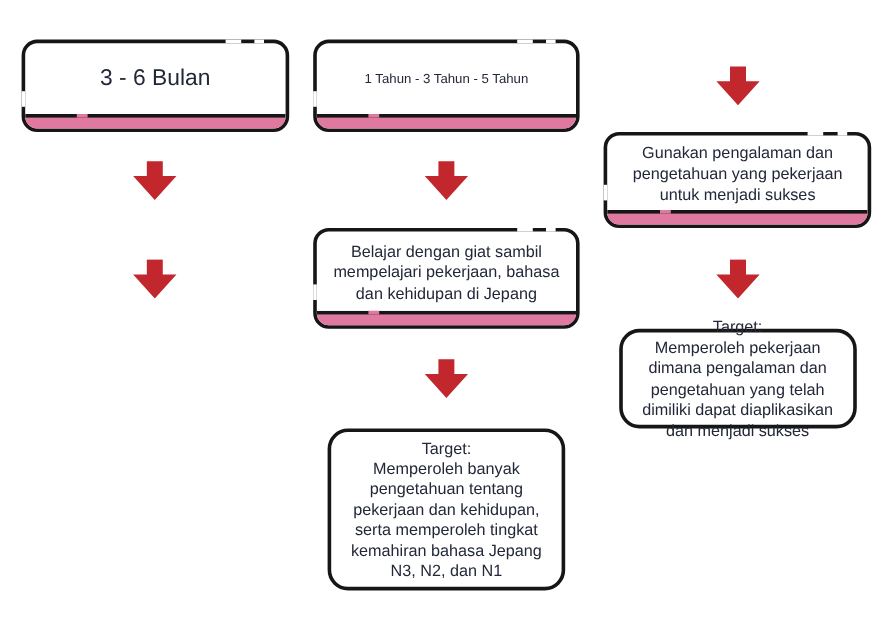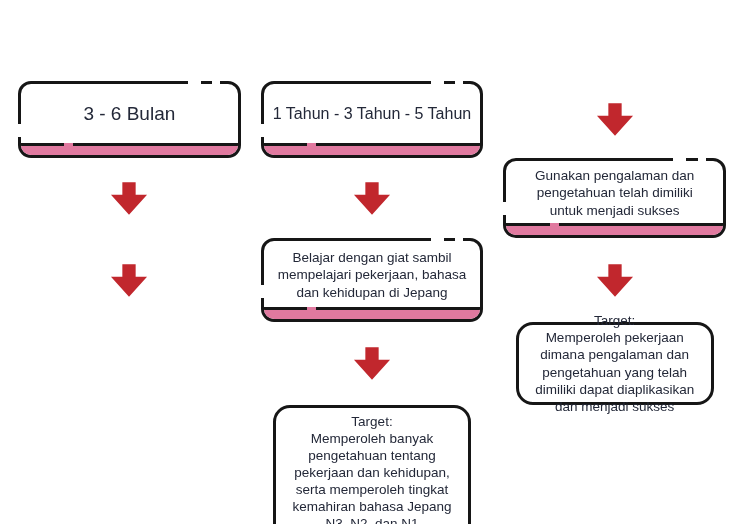--- a/index.html
+++ b/index.html
@@ -2,21 +2,21 @@
 <html style="--border: #161616; --stripe: #e0799f; --arrow: #c1272d; --text: #232838;"><head>
 <meta charset="utf-8">
 <style>
   html,body{margin:0;padding:0;background:#ffffff;}
   .canvas{
     width:744px;height:524px;box-sizing:border-box;
     background:#ffffff;display:flex;gap:20px;
     padding:33px 18px 0 18px;
     font-family:"Liberation Sans", sans-serif;
   }
-  .col{display:grid;grid-template-rows:77px 80px 84px 83px 135px;width:224px;margin-top:48px;}
+  .col{display:grid;grid-template-rows:77px 80px 84px 83px 135px;width:224px;}
   .cell{display:flex;align-items:center;justify-content:center;}
 
   
   .sbox{
     position:relative;width:100%;height:100%;box-sizing:border-box;
     border:3px solid var(--border);border-radius:13px;background:#fff;
     display:flex;align-items:center;justify-content:center;
   }
   
   .sbox::before{content:"";position:absolute;top:-3px;right:17%;width:13px;height:3px;background:#fff;}
@@ -35,21 +35,21 @@
     border:3.5px solid var(--border);border-radius:17px;background:#fff;
     display:flex;align-items:center;justify-content:center;
   }
 
   .txt{
     white-space:pre-line;text-align:center;color:var(--text);
     line-height:1.27;font-size:13.5px;padding:2px 6px;
   }
   .sbox .txt{padding:2px 6px 12px 6px;}
   .phase .txt{font-size:19px;}
-  .col:nth-child(2) .phase .txt{font-size:16px;}
+  .col:nth-child(2) .phase .txt{font-size:11px;}
 
   .arrow{width:38px;height:33px;display:block;}
   .arrow path{fill:var(--arrow);}
 </style>
 </head>
 <body>
 
 <div class="canvas">
 
   <div class="col">
@@ -106,21 +106,21 @@
 
   <div class="col">
     <div class="cell">
       <svg class="arrow" viewBox="0 0 40 34">
           <path d="M13 0 H27 V13 H39 L20 34 L1 13 H13 Z"></path>
         </svg>
     </div>
     <div class="sbox activity">
       <span class="gapL"></span>
       <div class="txt">Gunakan pengalaman dan
-pengetahuan telah dimiliki
+pengetahuan yang pekerjaan
 untuk menjadi sukses</div>
       <div class="stripe"></div>
     </div>
     <div class="cell">
       <svg class="arrow" viewBox="0 0 40 34">
           <path d="M13 0 H27 V13 H39 L20 34 L1 13 H13 Z"></path>
         </svg>
     </div>
     <div class="tbox">
       <div class="txt">Target:

